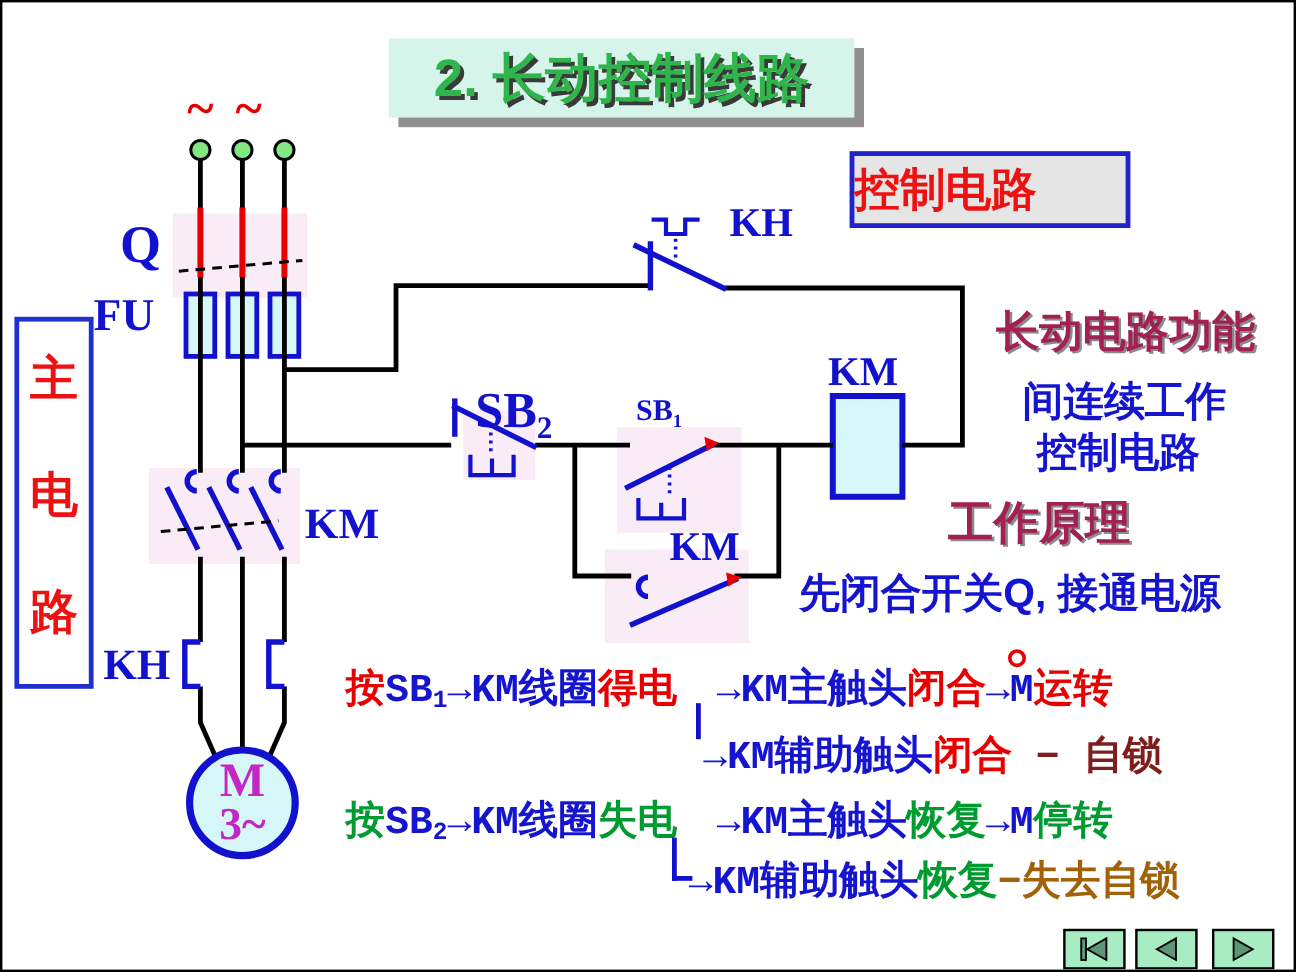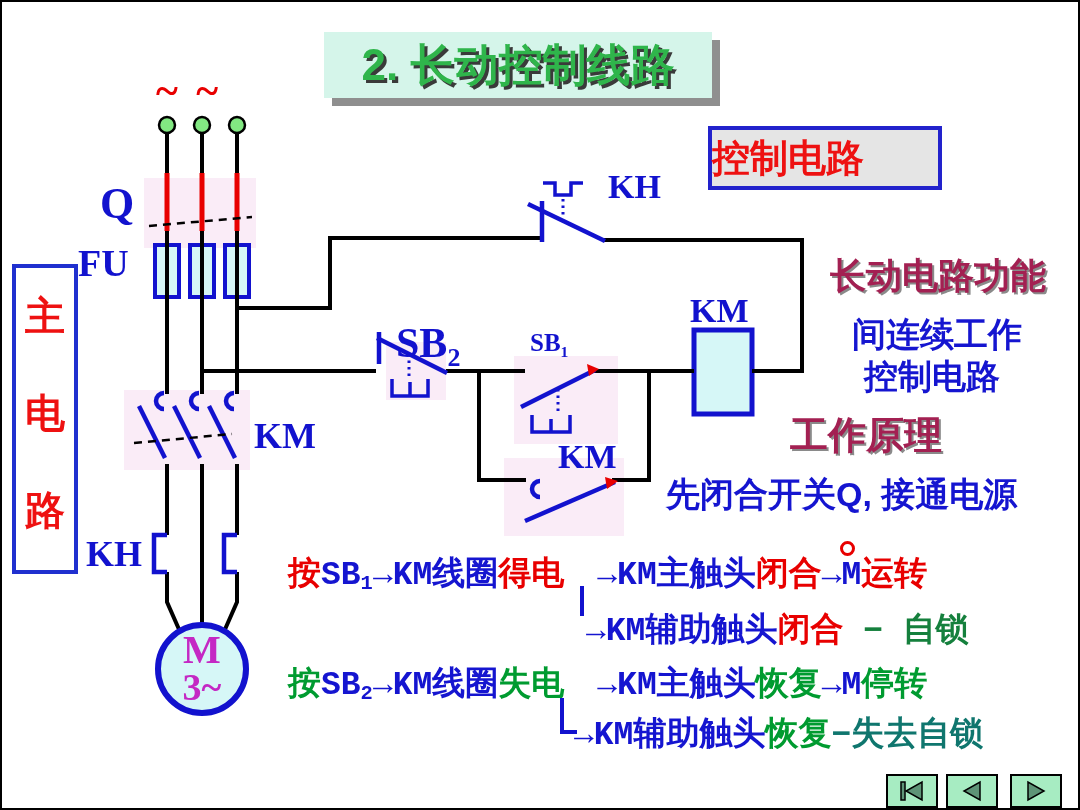--- a/index.html
+++ b/index.html
@@ -162,24 +162,24 @@
   </div>
 
   <div class="abs heading" style="left:828px;top:250px;">长动电路功能</div>
   <div class="abs bluepara" style="left:850px;top:310px;">间连续工作</div>
   <div class="abs bluepara" style="left:862px;top:352px;">控制电路</div>
   <div class="abs heading" style="left:788px;top:408px;font-size:38px;">工作原理</div>
   <div class="abs bluepara" style="left:664px;top:470px;">先闭合开关Q, 接通电源</div>
 
   <div class="abs flow" style="left:286px;top:554px;"><span style="color: rgb(232, 0, 0);">按</span><span style="color: rgb(21, 21, 208);">SB</span><span class="subs" style="color: rgb(21, 21, 208); vertical-align: -0.25em;">1</span><span style="color: rgb(21, 21, 208);">→KM线圈</span><span style="color: rgb(232, 0, 0);">得电</span><span style="color: rgb(21, 21, 208);">　</span><span style="color: rgb(21, 21, 208);">→KM主触头</span><span style="color: rgb(232, 0, 0);">闭合</span><span style="color: rgb(21, 21, 208);">→M</span><span style="color: rgb(232, 0, 0);">运转</span></div>
   <div class="abs conn-v" style="left:578px;top:584px;height:30px;"></div>
-  <div class="abs flow" style="left:584px;top:610px;"><span style="color: rgb(21, 21, 208);">→KM辅助触头</span><span style="color: rgb(232, 0, 0);">闭合</span><span style="color: #15803d;"> − 自锁</span></div>
+  <div class="abs flow" style="left:584px;top:610px;"><span style="color: rgb(21, 21, 208);">→KM辅助触头</span><span style="color: rgb(232, 0, 0);">闭合</span><span style="color: #7f1d1d;"> − 自锁</span></div>
   <div class="abs flow" style="left:286px;top:664px;"><span style="color: rgb(0, 155, 48);">按</span><span style="color: rgb(21, 21, 208);">SB</span><span class="subs" style="color: rgb(21, 21, 208); vertical-align: -0.25em;">2</span><span style="color: rgb(21, 21, 208);">→KM线圈</span><span style="color: rgb(0, 155, 48);">失电</span><span style="color: rgb(21, 21, 208);">　</span><span style="color: rgb(21, 21, 208);">→KM主触头</span><span style="color: rgb(0, 155, 48);">恢复</span><span style="color: rgb(21, 21, 208);">→M</span><span style="color: rgb(0, 155, 48);">停转</span></div>
   <div class="abs conn-l" style="left:558px;top:696px;width:13px;height:32px;"></div>
-  <div class="abs flow" style="left:572px;top:714px;"><span style="color: rgb(21, 21, 208);">→KM辅助触头</span><span style="color: rgb(0, 155, 48);">恢复</span><span style="color: #0f766e;">−失去自锁</span></div>
+  <div class="abs flow" style="left:572px;top:714px;"><span style="color: rgb(21, 21, 208);">→KM辅助触头</span><span style="color: rgb(0, 155, 48);">恢复</span><span style="color: #a16207;">−失去自锁</span></div>
   <div class="abs ring" style="left:838px;top:539px;"></div>
 
   <button class="abs navbtn" style="left:884px;top:772px;">
     <svg width="32" height="24" viewBox="0 0 32 24">
       <rect x="5" y="3" width="4" height="18" fill="#5e9477" stroke="#000" stroke-width="1.5"></rect>
       <polygon points="26,3 26,21 10,12" fill="#5e9477" stroke="#000" stroke-width="1.5"></polygon>
     </svg>
   </button>
   <button class="abs navbtn" style="left:944px;top:772px;">
     <svg width="32" height="24" viewBox="0 0 32 24">

